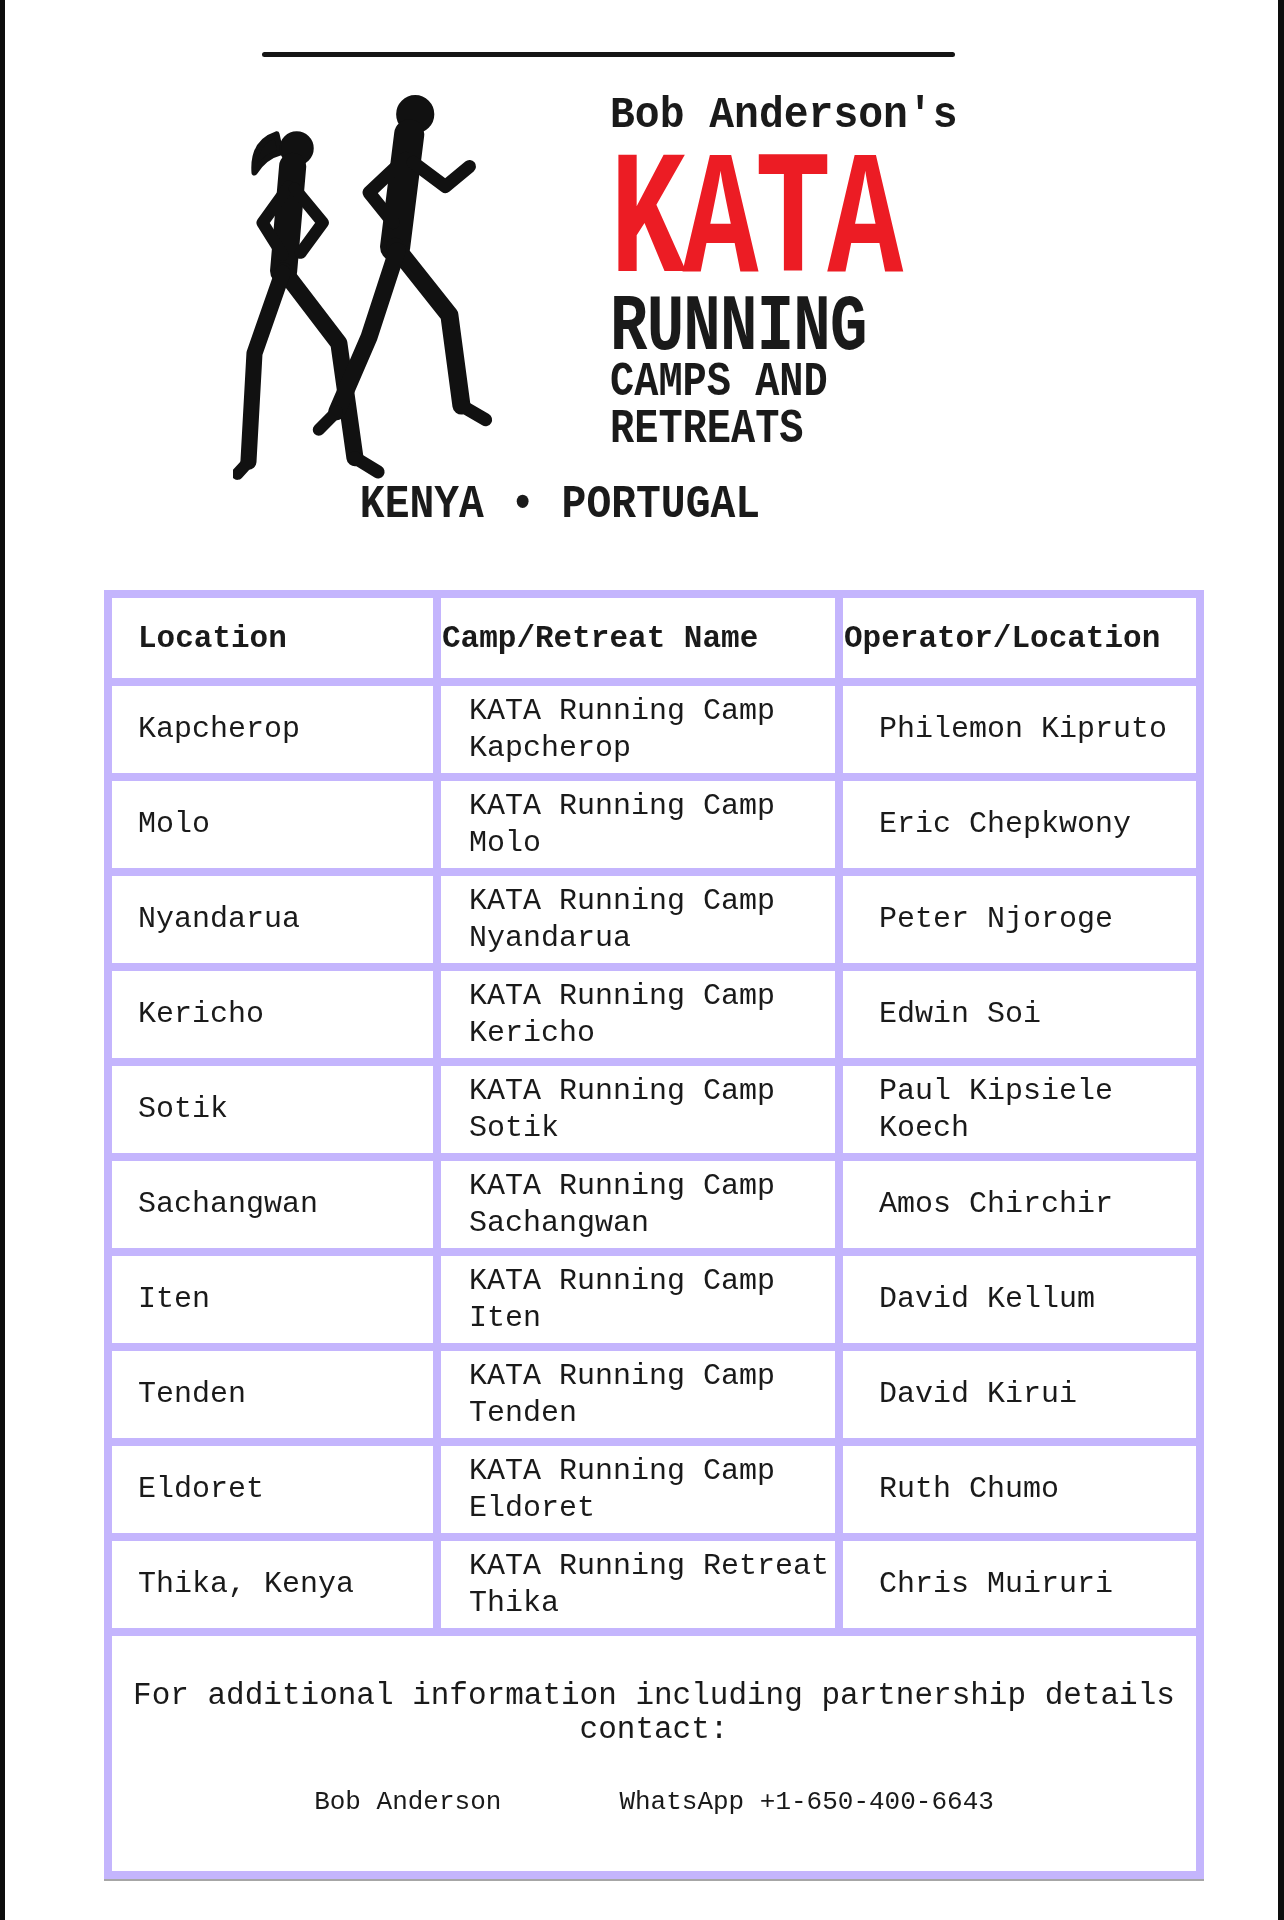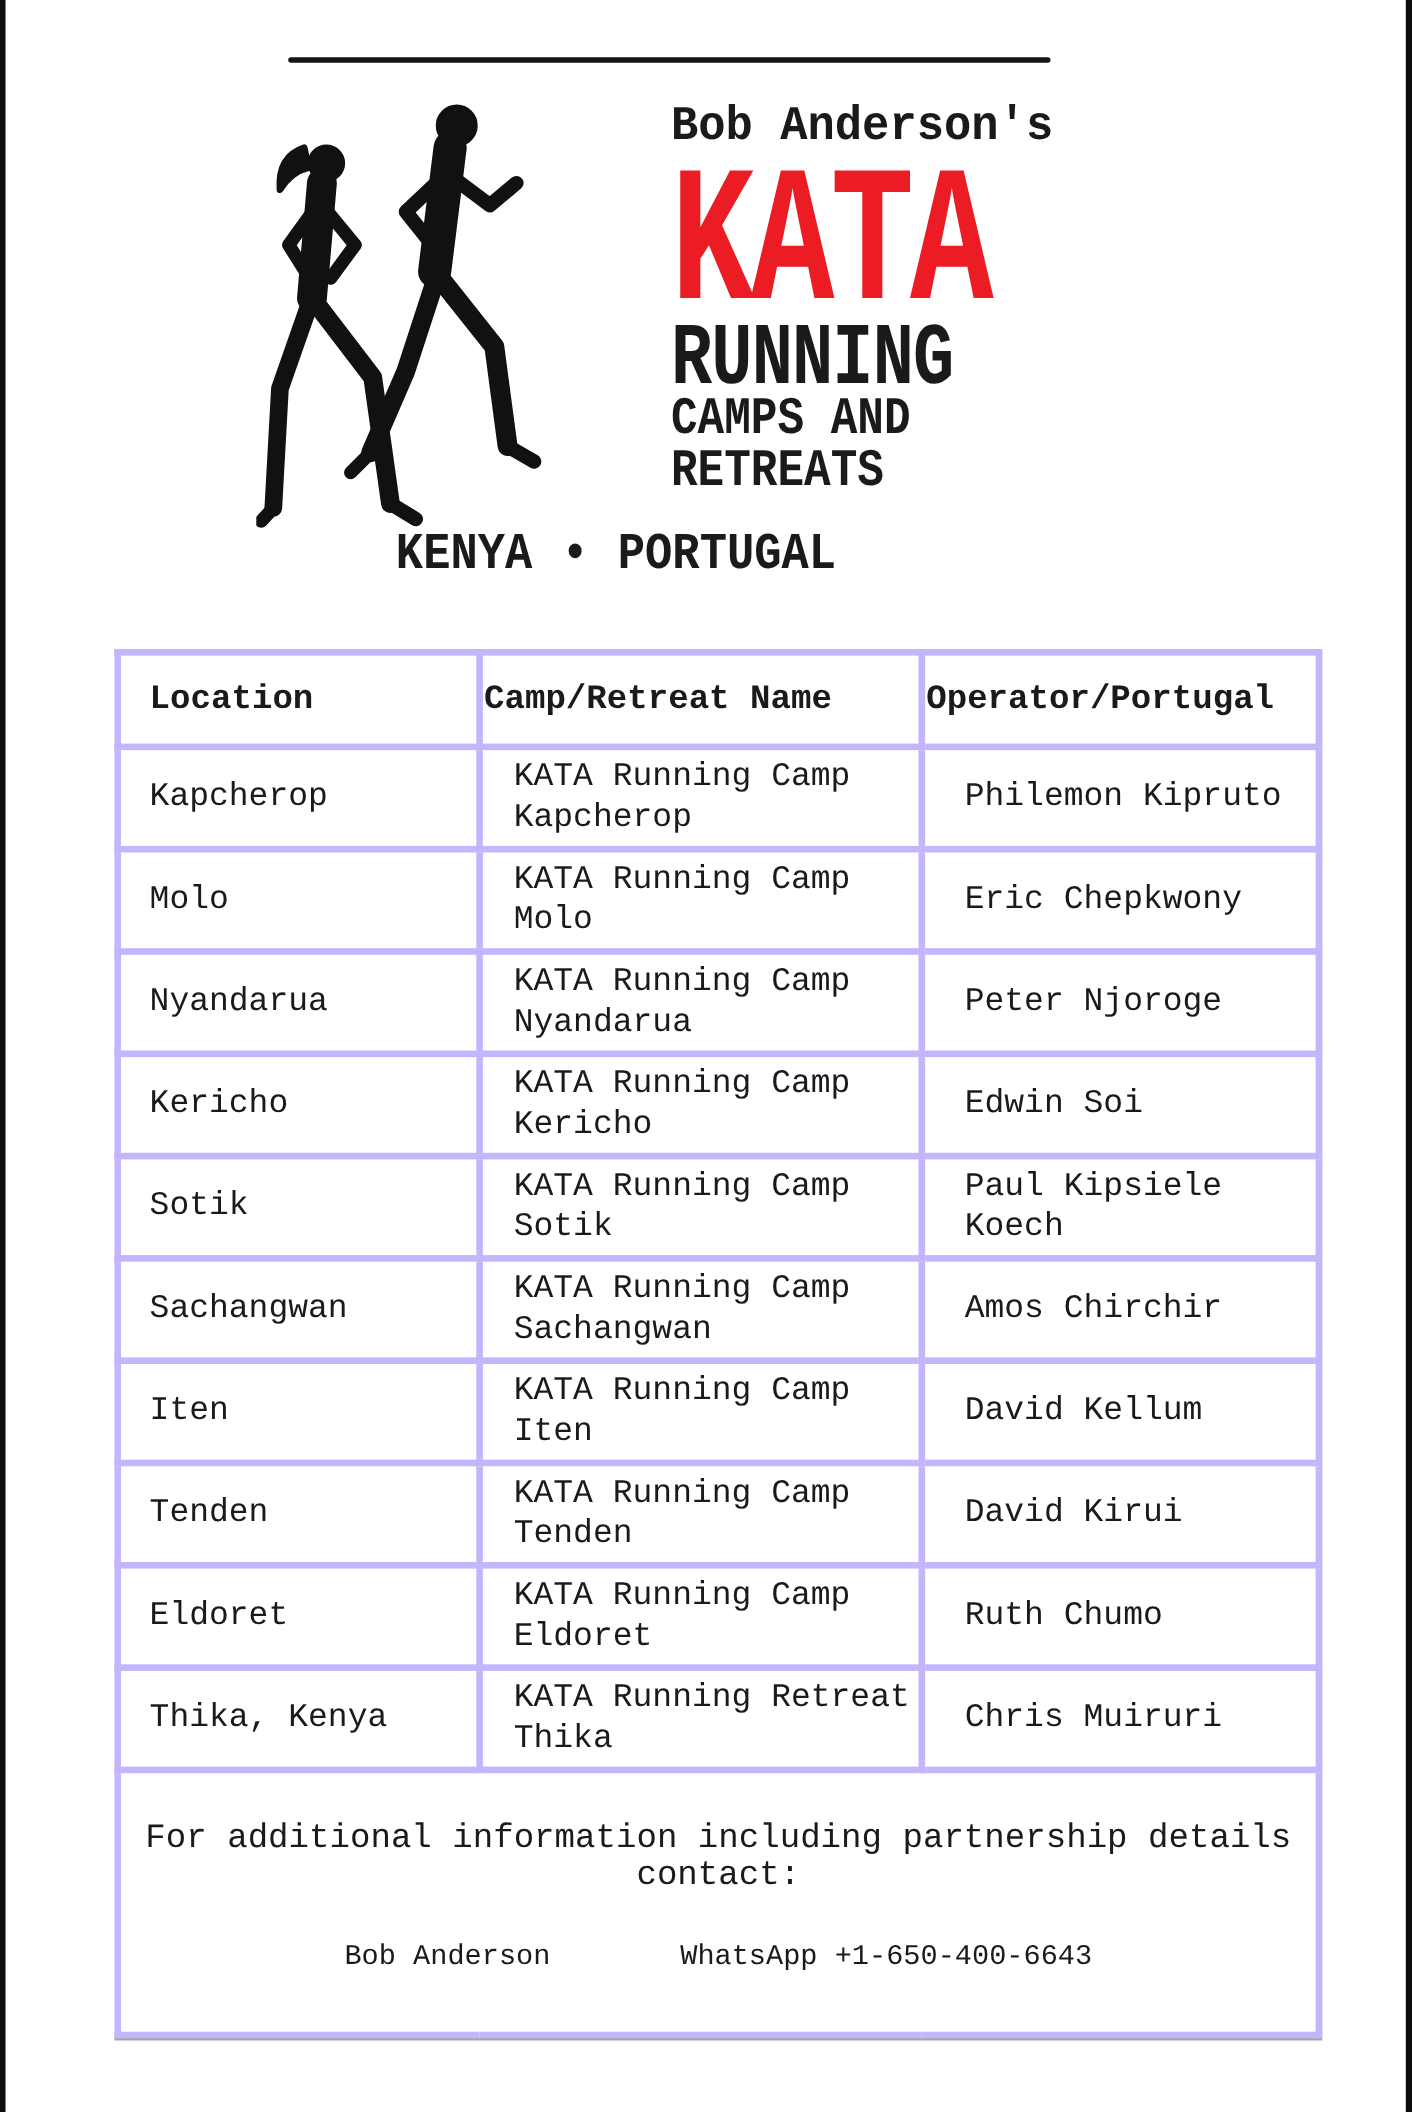--- a/index.html
+++ b/index.html
@@ -27,21 +27,21 @@
   #logo-sub3{top:405px;font-size:48px;font-weight:bold;line-height:1;transform:scaleX(.84);}
   #countries{position:absolute;left:235px;top:478px;width:650px;
     display:flex;justify-content:center;align-items:center;gap:30px;
     font-size:47px;font-weight:bold;transform:scaleX(.88);transform-origin:center top;}
   
   #camps-table{position:absolute;left:104px;top:590px;width:1092px;
     border-collapse:collapse;table-layout:fixed;}
   #camps-table col.c1{width:329px;}
   #camps-table col.c2{width:402px;}
   #camps-table col.c3{width:361px;}
-  #camps-table td,#camps-table th{border:6px solid #c4b5fd;vertical-align:middle;}
+  #camps-table td,#camps-table th{border:8px solid #c4b5fd;vertical-align:middle;}
   #camps-table{border:6px solid #000;box-shadow:0 2px 0 rgba(0,0,0,.35);}
   #camps-table th{height:78px;font-size:31px;font-weight:bold;text-align:left;}
   th.h1{padding-left:26px;}
   th.h2,th.h3{text-align:center;}
   #camps-table td{height:85px;font-size:30px;white-space:pre-line;line-height:37px;}
   td.loc{padding-left:26px;}
   td.camp{padding-left:28px;}
   td.op{padding-left:36px;}
   
   td.footer-cell{text-align:center;height:96px;padding:6px 0 14px 0;}
@@ -96,21 +96,21 @@
   <table id="camps-table">
     <colgroup>
         <col class="c1">
         <col class="c2">
         <col class="c3">
       </colgroup>
     <thead>
       <tr>
         <th class="h1">Location</th>
         <th class="h2">Camp/Retreat Name</th>
-        <th class="h3">Operator/Portugal</th>
+        <th class="h3">Operator/Location</th>
       </tr>
     </thead>
     <tbody id="camps-tbody">
     <tr>
       <td class="loc">Kapcherop</td>
       <td class="camp">KATA Running Camp
 Kapcherop</td>
       <td class="op">Philemon Kipruto</td>
     </tr>
 

